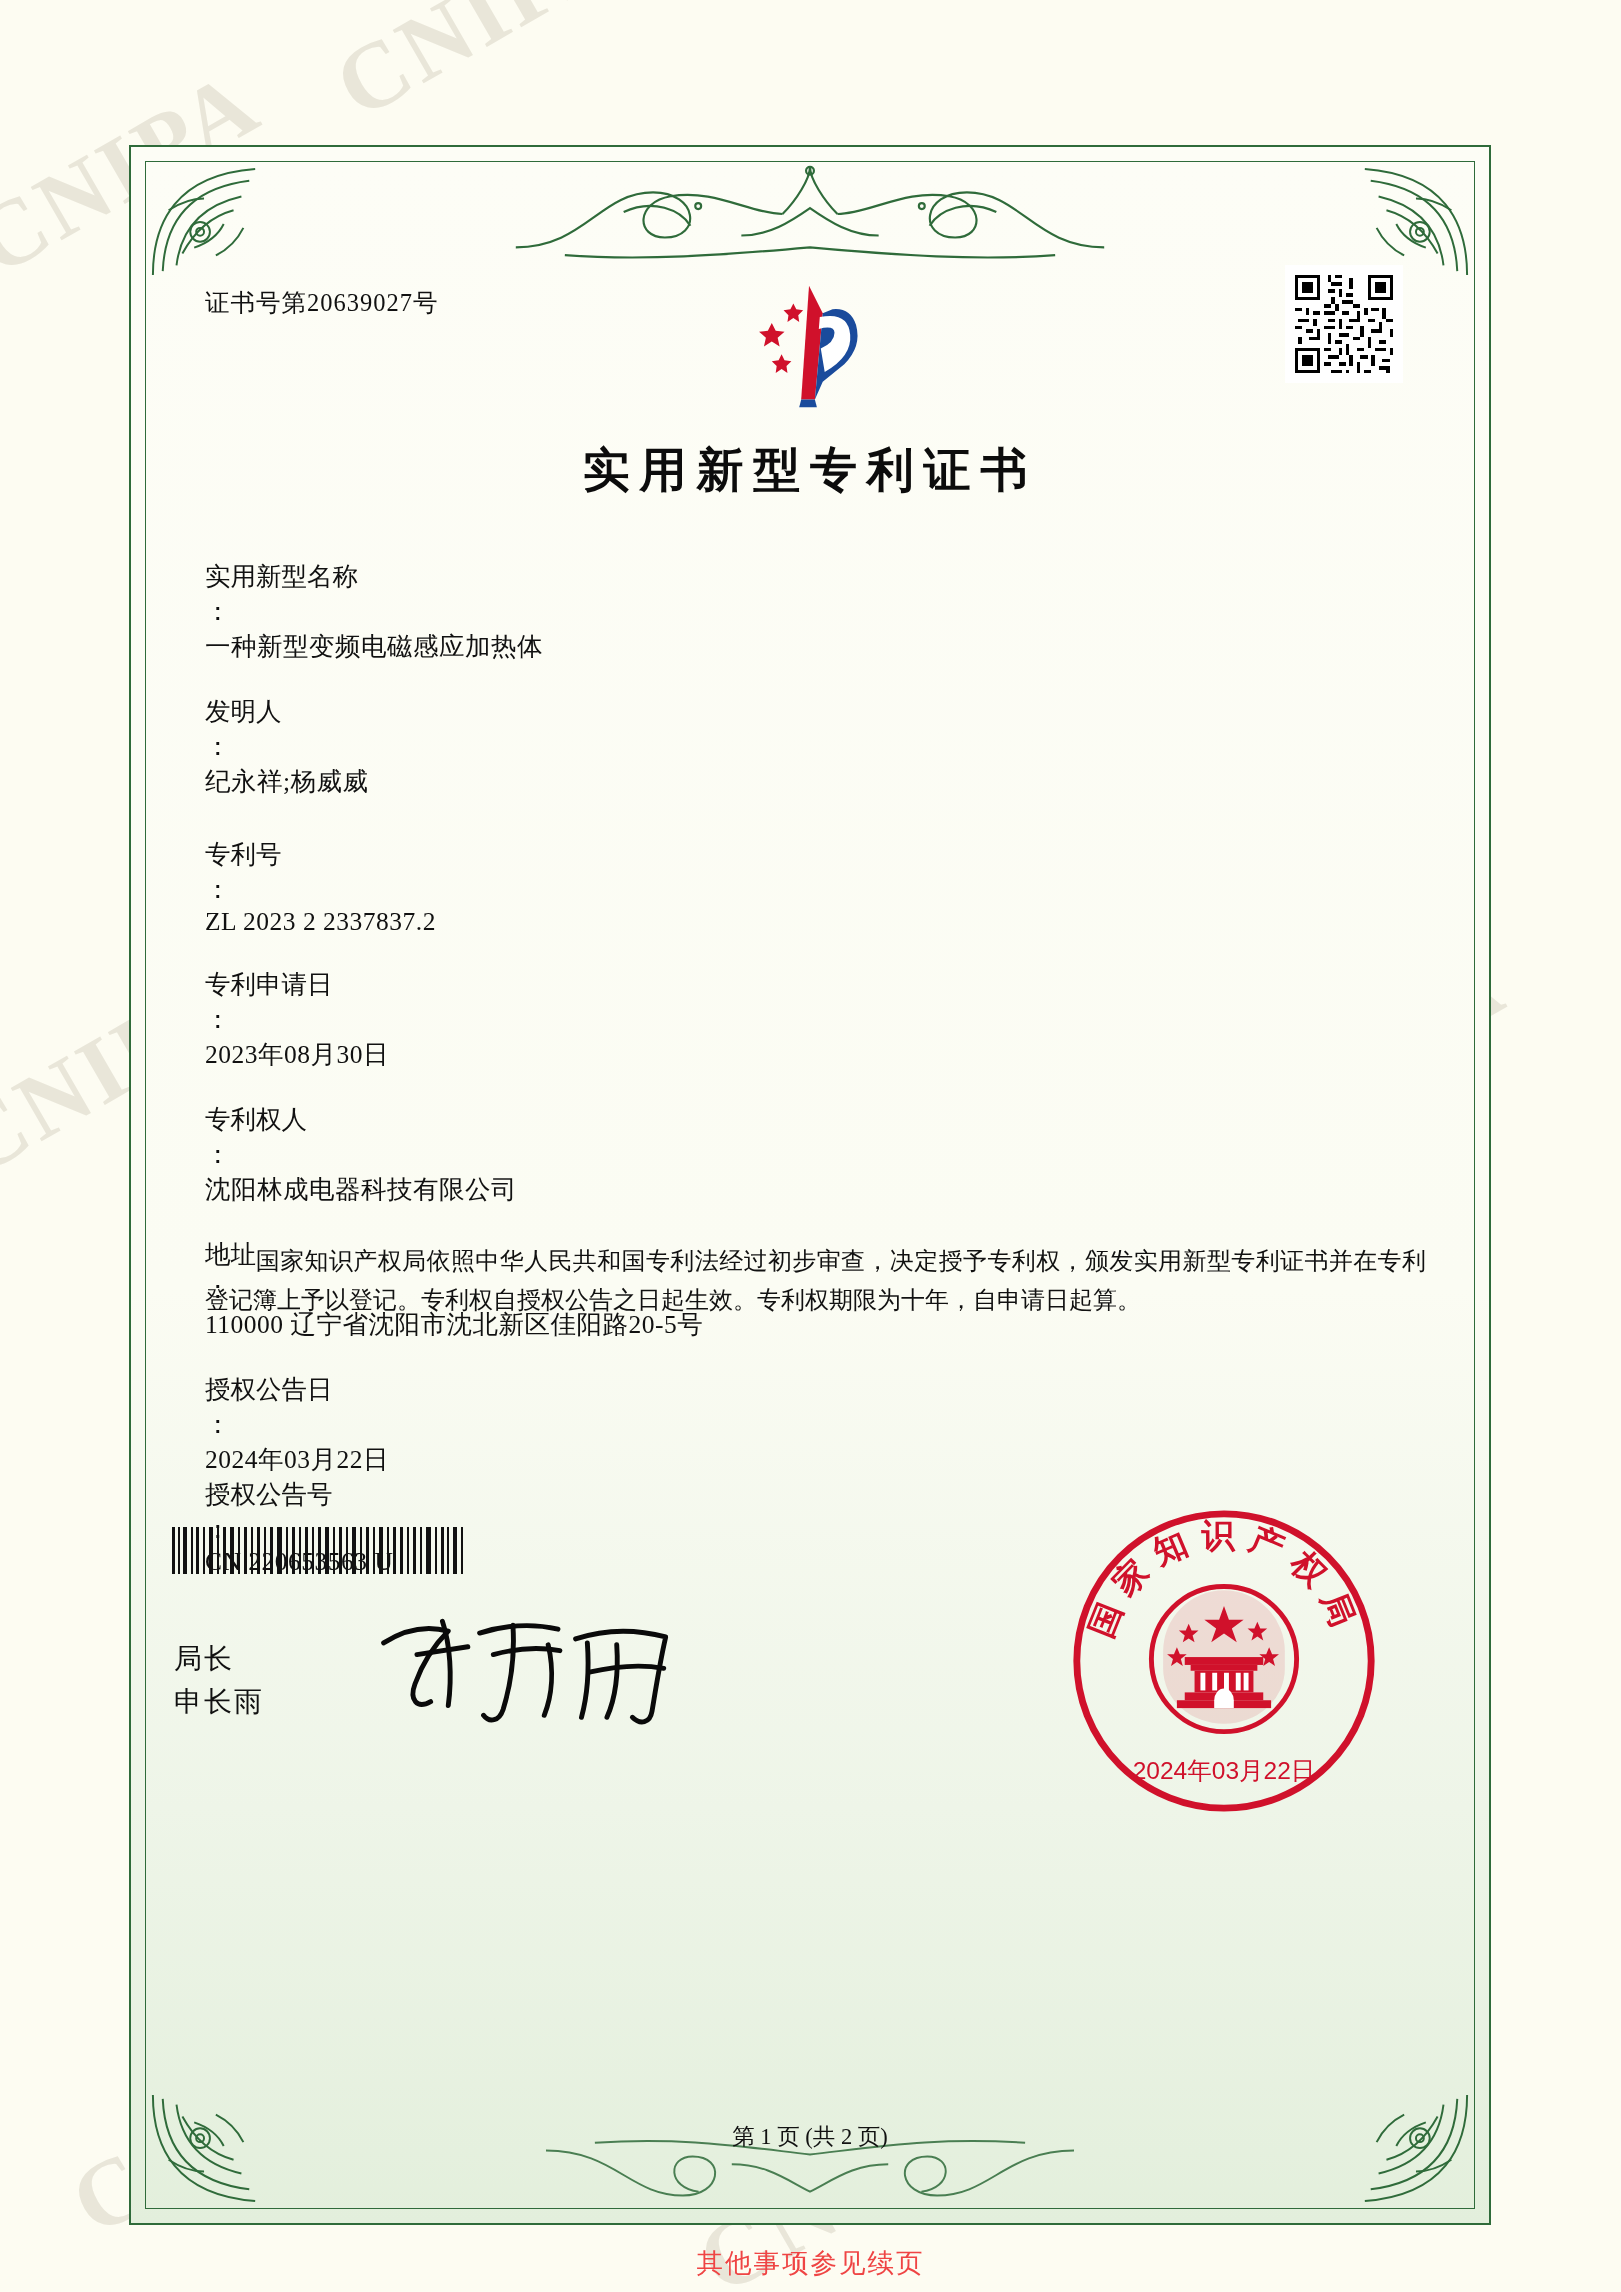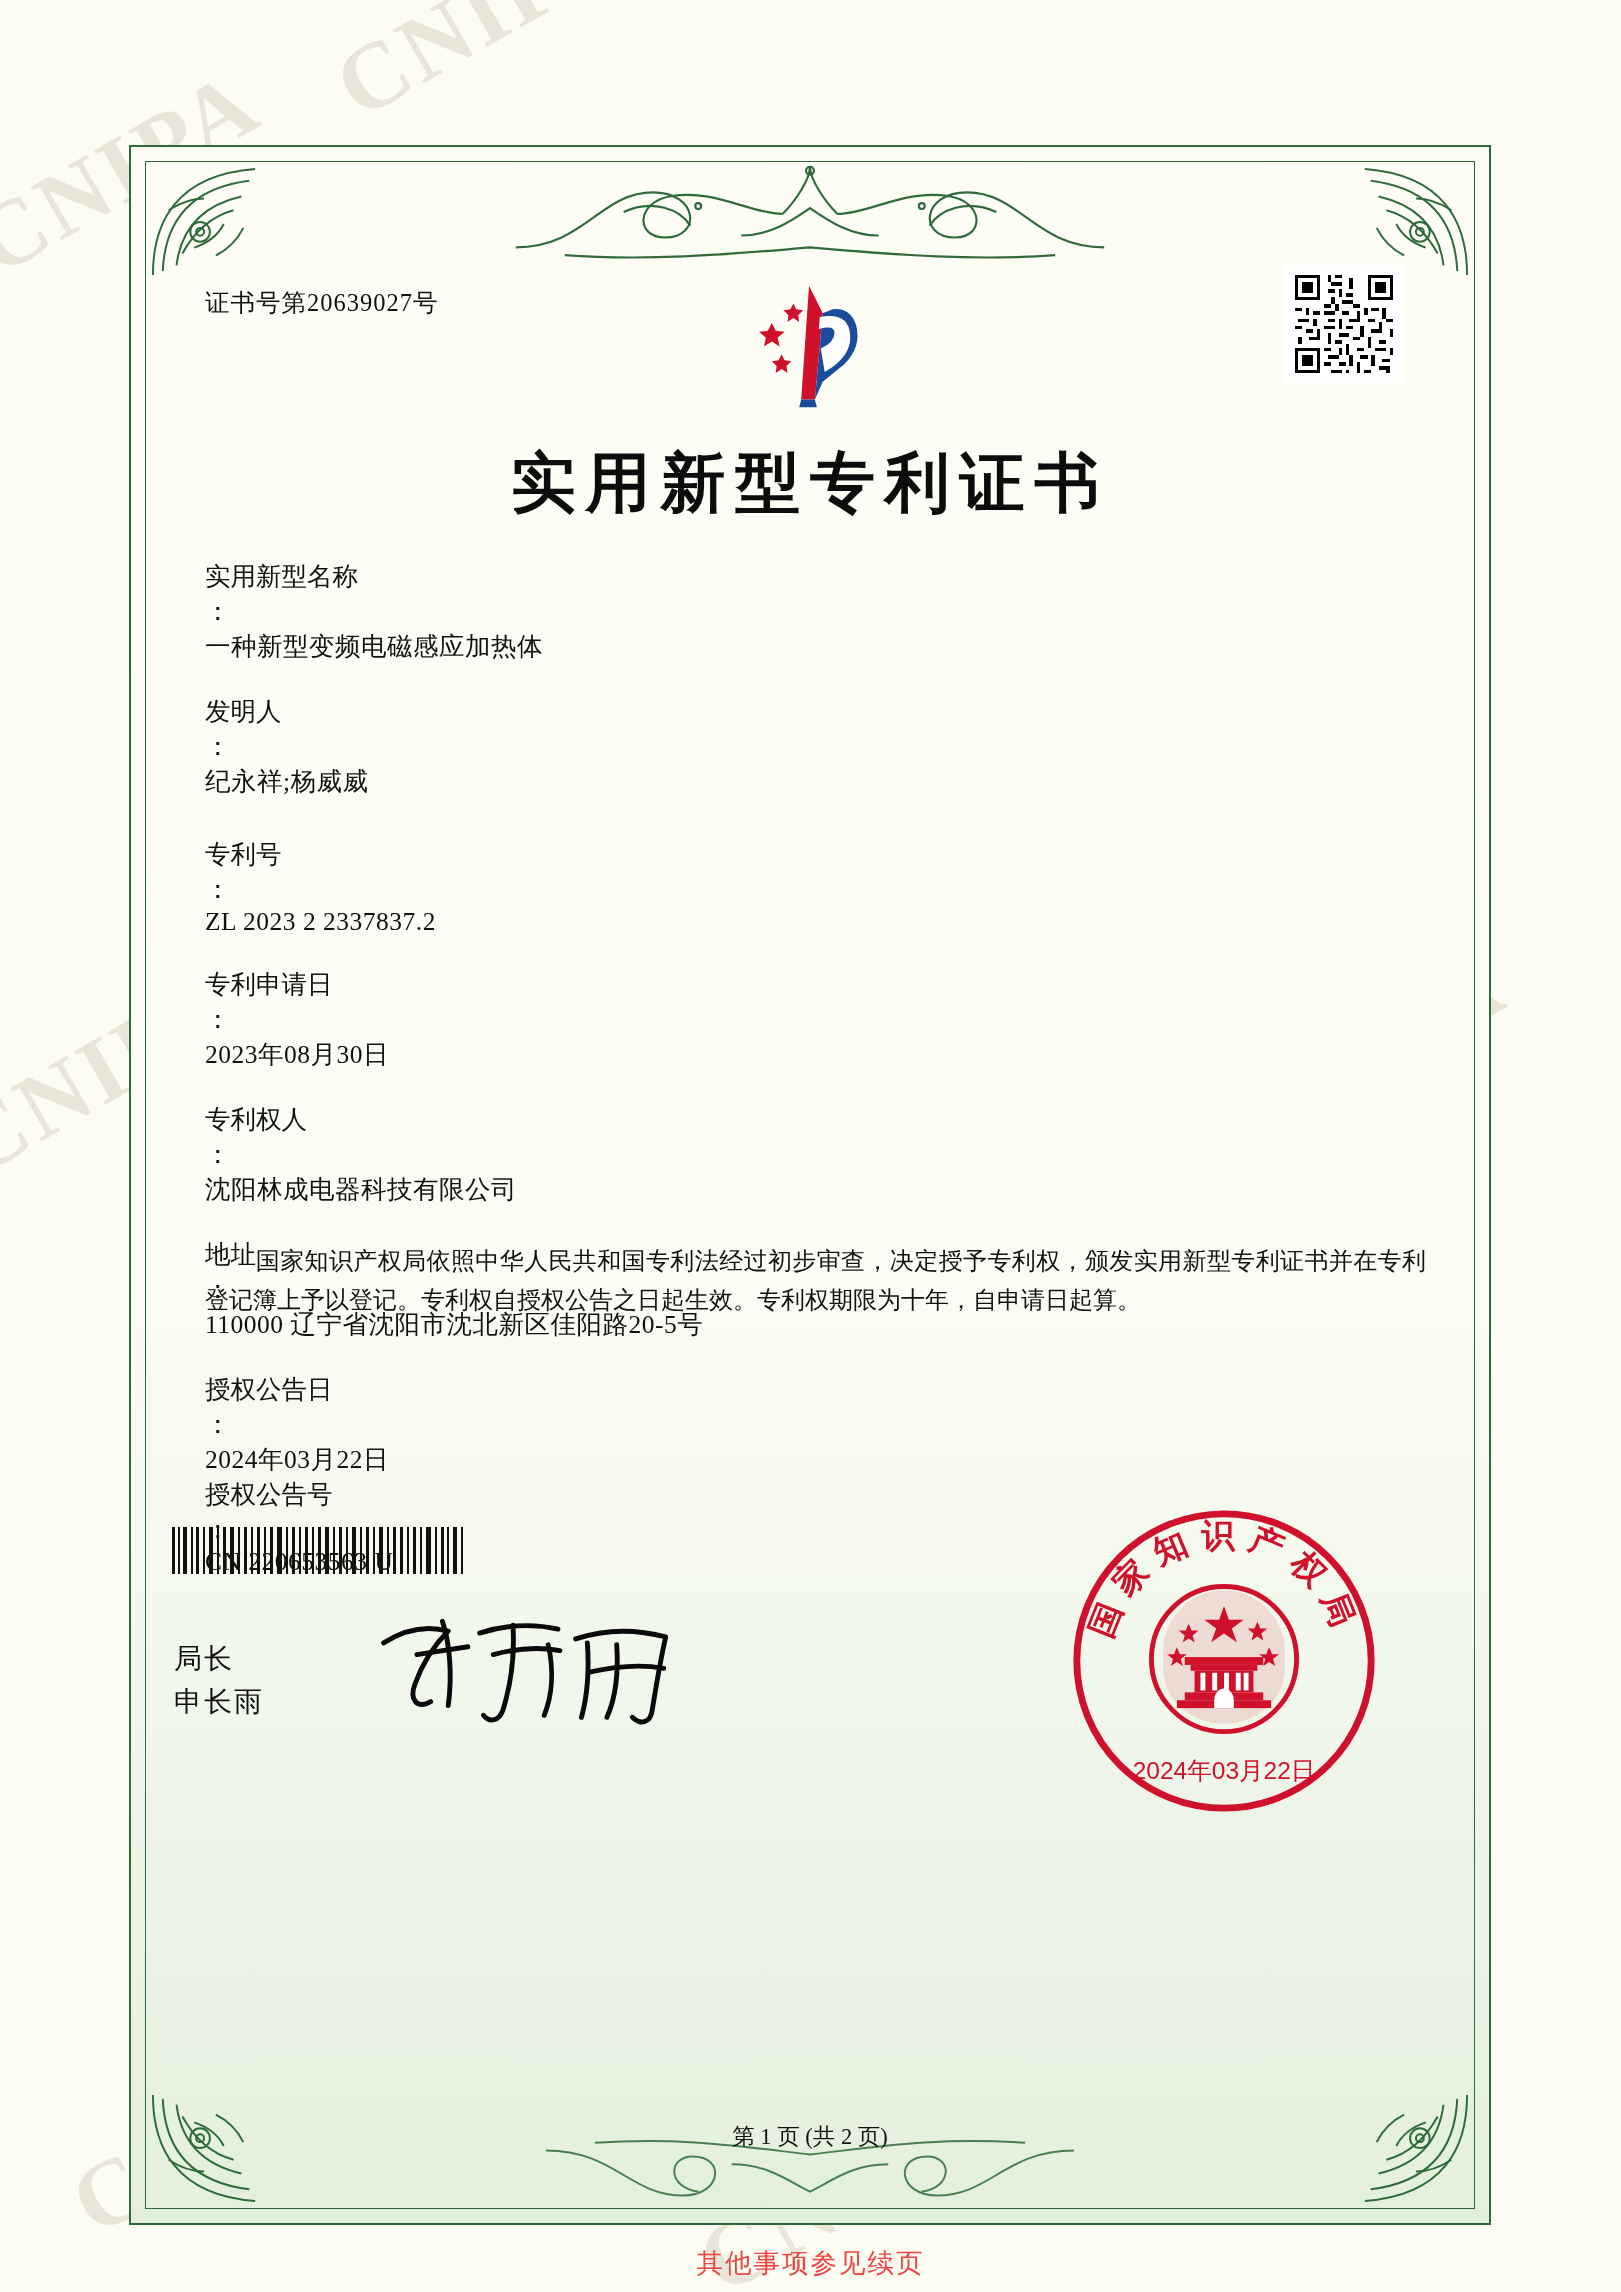--- a/index.html
+++ b/index.html
@@ -126,21 +126,21 @@
     height: 147px;
   }
   .logo svg { display:block; width: 100%; height: 100%; }
 
   .title {
     position: absolute;
     left: 0; right: 0;
     top: 292px;
     text-align: center;
     font-family: "DejaVu Serif", serif;
-    font-size: 65px;
+    font-size: 47px;
     font-weight: bold;
     letter-spacing: 9.8px;
     color: #0c0c0c;
   }
 
   .fields {
     position: absolute;
     left: 74px;
     top: 412px;
     right: 59px;

